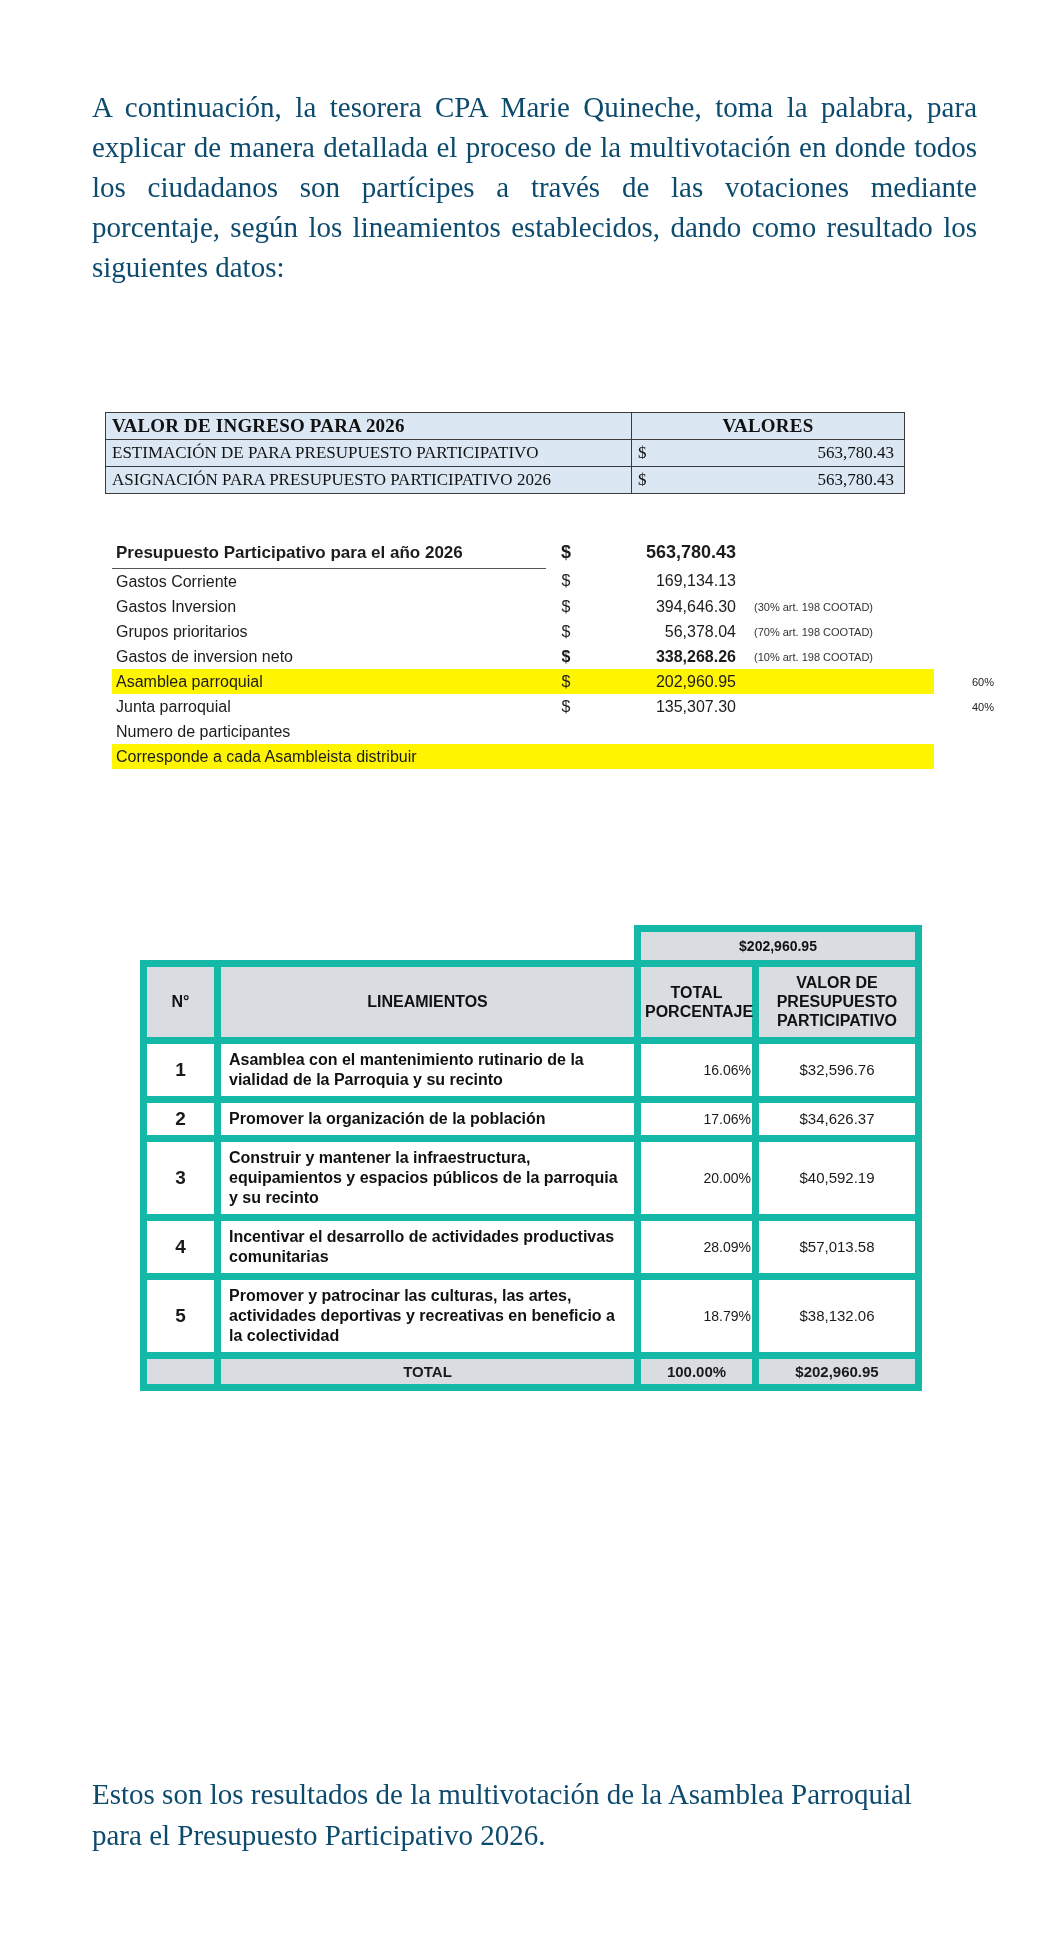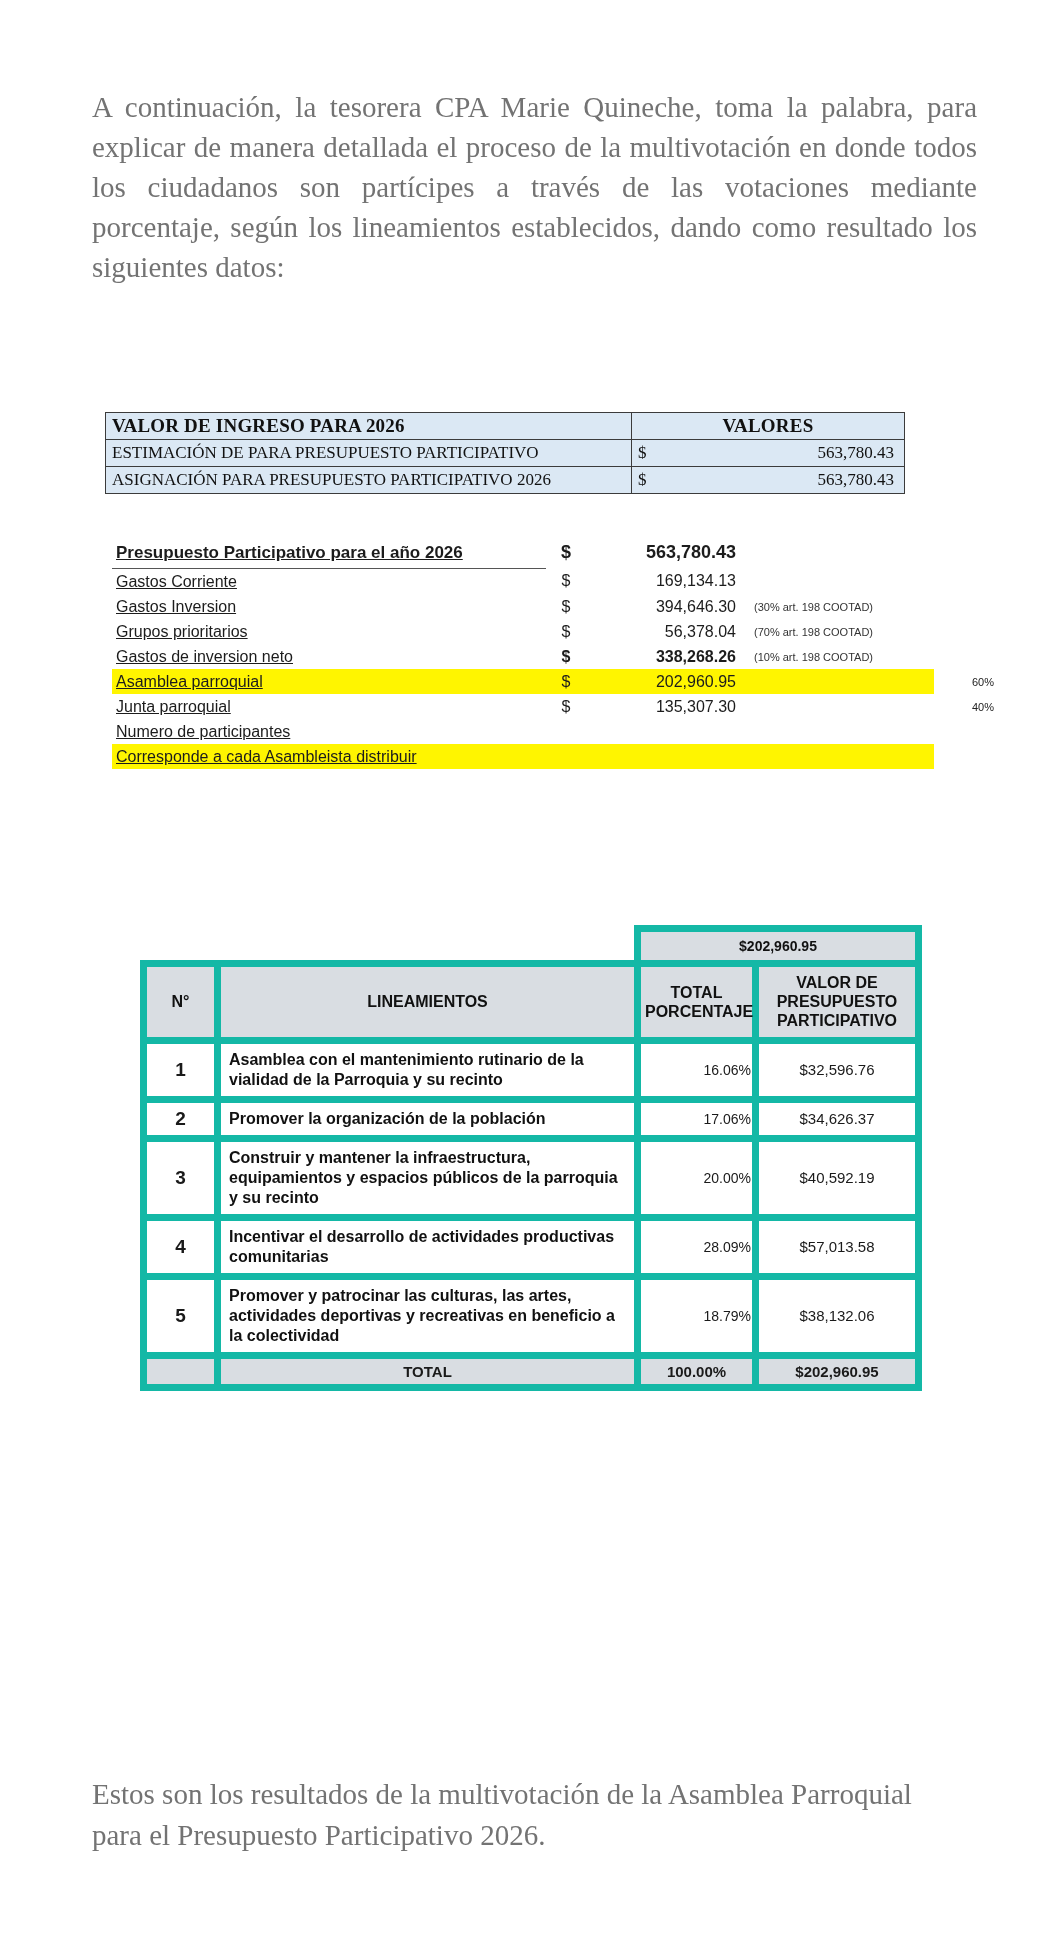--- a/index.html
+++ b/index.html
@@ -21,21 +21,21 @@
     min-height: 1943px;
     box-sizing: border-box;
   }
 
   
   .para {
     position: absolute;
     font-family: "Liberation Serif", serif;
     font-size: 29px;
     line-height: 1.38;
-    color: #737373;
+    color: #0c4a6e;
   }
   #intro-paragraph {
     left: 92px;
     top: 58px;
     width: 885px;
     text-align: justify;
   }
   #closing-paragraph {
     left: 92px;
     top: 1745px;
@@ -96,21 +96,21 @@
     table-layout: fixed;
     font-family: "Liberation Sans", sans-serif;
   }
   table.budget td {
     font-size: 16px;
     padding: 2px 0;
     color: #1c1c1c;
     vertical-align: middle;
     height: 21px;
   }
-  table.budget .b-label { width: 430px; padding-left: 4px; text-decoration: underline; }
+  table.budget .b-label { width: 430px; padding-left: 4px; }
   table.budget .b-dollar { width: 40px; text-align: center; }
   table.budget .b-amount { width: 150px; text-align: right; padding-right: 6px; }
   table.budget .b-note { width: 180px; font-size: 11px; color: #333; padding-left: 12px; }
   table.budget tr.title td { font-weight: bold; font-size: 17px; padding-bottom: 5px; }
   table.budget tr.title .b-label { border-bottom: 1px solid #555; }
   table.budget tr.title .b-amount { font-weight: bold; font-size: 18px; }
   table.budget tr.title .b-dollar { font-weight: bold; font-size: 18px; }
   table.budget tr.strong .b-amount,
   table.budget tr.strong .b-dollar { font-weight: bold; }
   table.budget tr.hl td { background: #fff500; }

